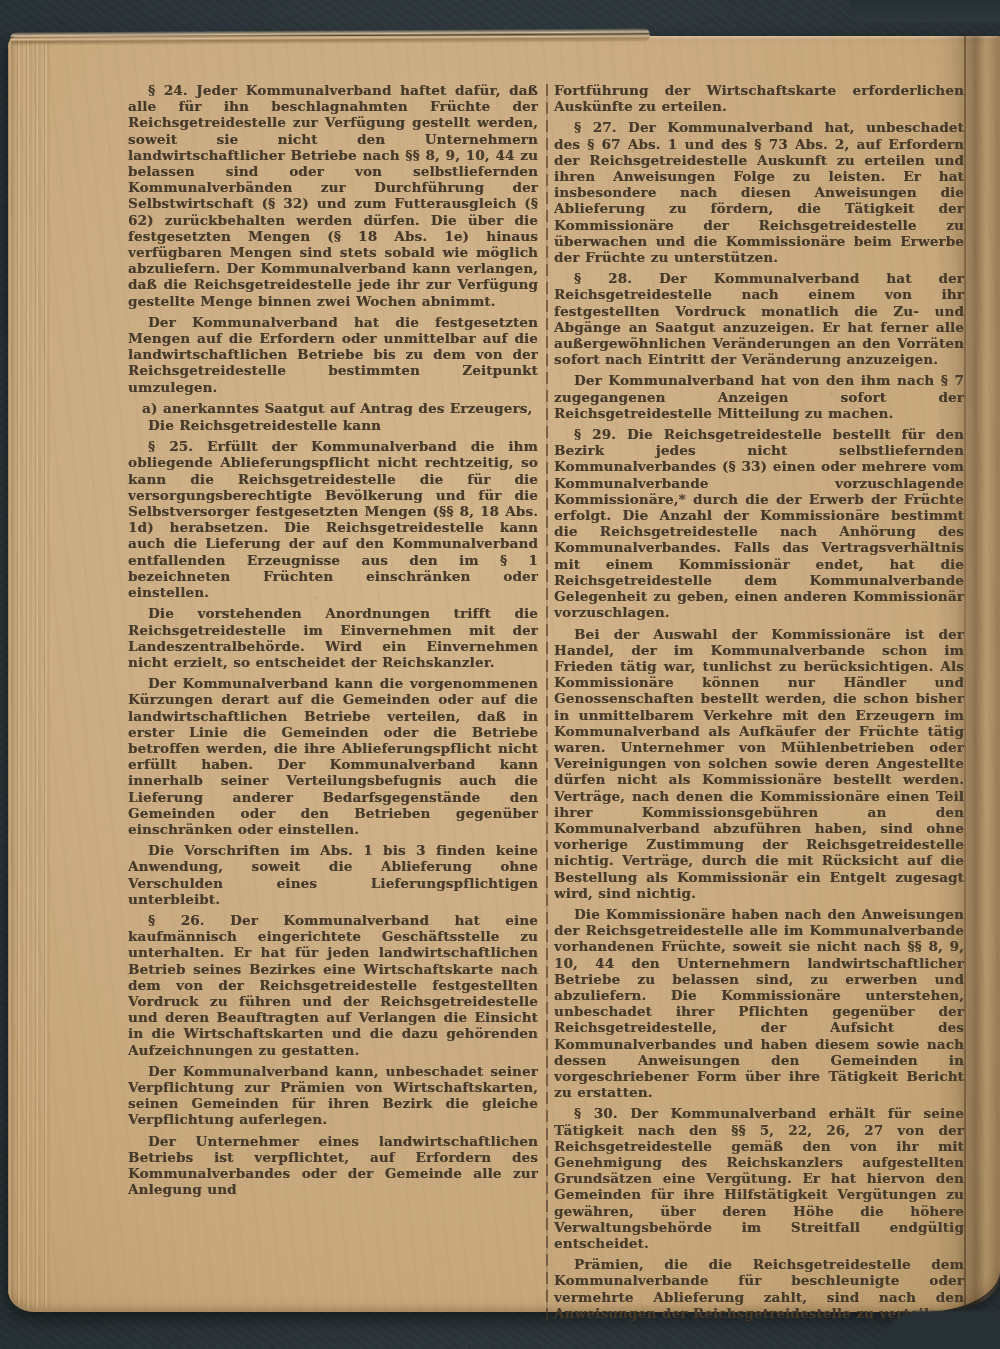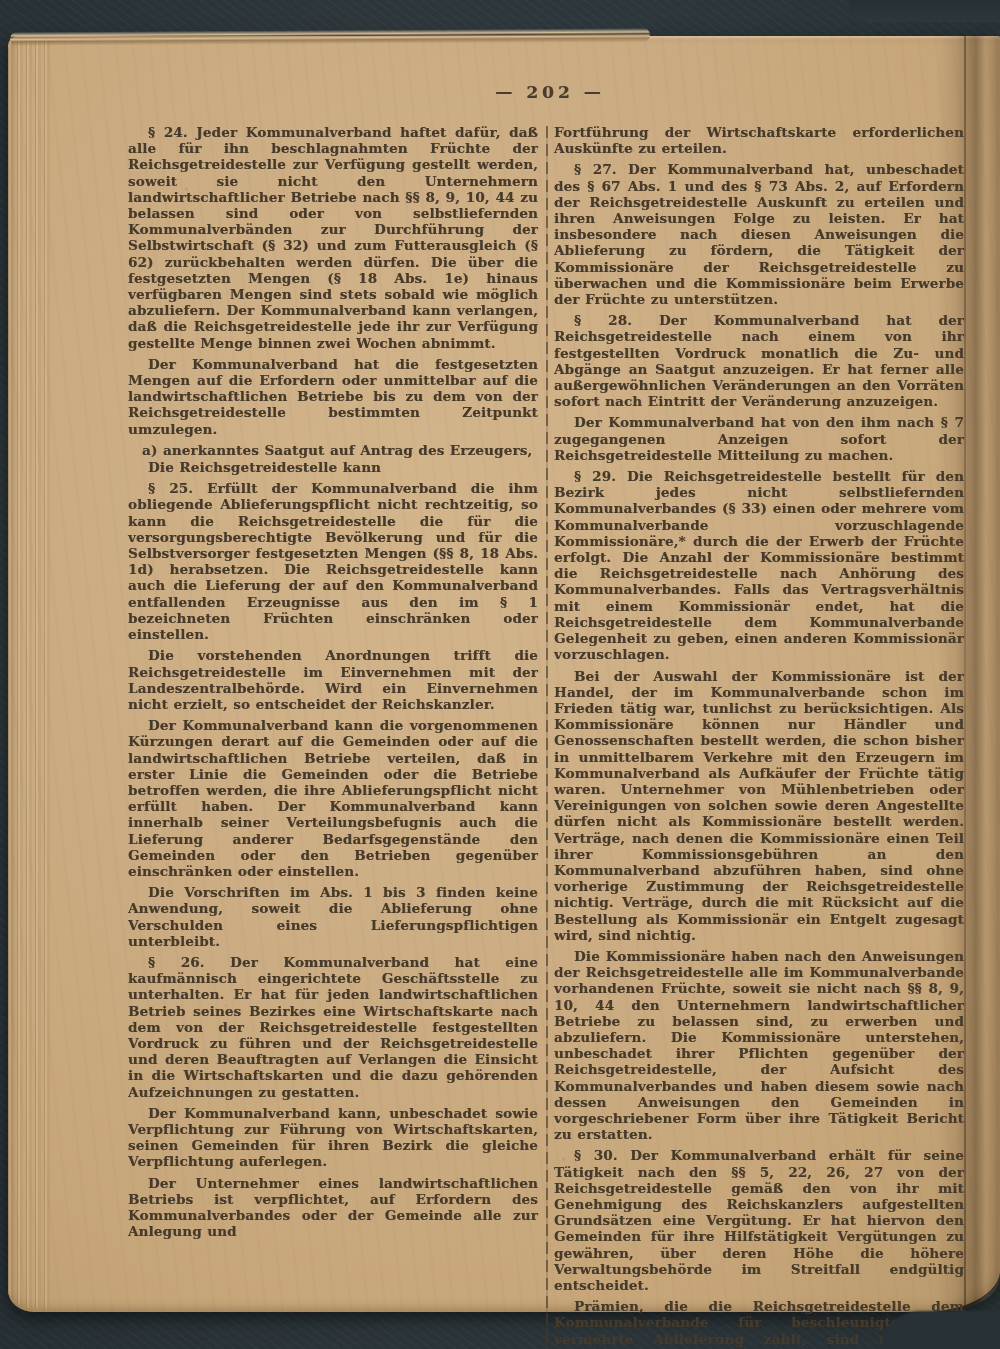--- a/index.html
+++ b/index.html
@@ -144,33 +144,32 @@
 <div class="backdrop-grain"></div>
 
 <div class="page">
   <div class="paper-grain"></div>
   <div class="left-edge-stack"></div>
   <div class="top-edge-stack"></div>
   <div class="gutter-shade"></div>
   <div class="gutter-line"></div>
 
   <div class="text-block">
-    <div class="page-number">— 202 —</div>
     <div class="columns">
       <div class="column">
           <p class="para indent">§ 24.  Jeder Kommunalverband haftet dafür, daß alle für ihn beschlagnahmten Früchte der Reichsgetreidestelle zur Verfügung gestellt werden, soweit sie nicht den Unternehmern landwirtschaftlicher Betriebe nach §§ 8, 9, 10, 44 zu belassen sind oder von selbstliefernden Kommunalverbänden zur Durchführung der Selbstwirtschaft (§ 32) und zum Futterausgleich (§ 62) zurückbehalten werden dürfen. Die über die festgesetzten Mengen (§ 18 Abs. 1e) hinaus verfügbaren Mengen sind stets sobald wie möglich abzuliefern. Der Kommunalverband kann verlangen, daß die Reichsgetreidestelle jede ihr zur Verfügung gestellte Menge binnen zwei Wochen abnimmt.</p>
           <p class="para indent">Der Kommunalverband hat die festgesetzten Mengen auf die Erfordern oder unmittelbar auf die landwirtschaftlichen Betriebe bis zu dem von der Reichsgetreidestelle bestimmten Zeitpunkt umzulegen.</p>
           <p class="para list">a) anerkanntes Saatgut auf Antrag des Erzeugers,</p>
           <p class="para indent">Die Reichsgetreidestelle kann</p>
           <p class="para indent">§ 25.  Erfüllt der Kommunalverband die ihm obliegende Ablieferungspflicht nicht rechtzeitig, so kann die Reichsgetreidestelle die für die versorgungsberechtigte Bevölkerung und für die Selbstversorger festgesetzten Mengen (§§ 8, 18 Abs. 1d) herabsetzen. Die Reichsgetreidestelle kann auch die Lieferung der auf den Kommunalverband entfallenden Erzeugnisse aus den im § 1 bezeichneten Früchten einschränken oder einstellen.</p>
           <p class="para indent">Die vorstehenden Anordnungen trifft die Reichsgetreidestelle im Einvernehmen mit der Landeszentralbehörde. Wird ein Einvernehmen nicht erzielt, so entscheidet der Reichskanzler.</p>
           <p class="para indent">Der Kommunalverband kann die vorgenommenen Kürzungen derart auf die Gemeinden oder auf die landwirtschaftlichen Betriebe verteilen, daß in erster Linie die Gemeinden oder die Betriebe betroffen werden, die ihre Ablieferungspflicht nicht erfüllt haben. Der Kommunalverband kann innerhalb seiner Verteilungsbefugnis auch die Lieferung anderer Bedarfsgegenstände den Gemeinden oder den Betrieben gegenüber einschränken oder einstellen.</p>
           <p class="para indent">Die Vorschriften im Abs. 1 bis 3 finden keine Anwendung, soweit die Ablieferung ohne Verschulden eines Lieferungspflichtigen unterbleibt.</p>
           <p class="para indent">§ 26.  Der Kommunalverband hat eine kaufmännisch eingerichtete Geschäftsstelle zu unterhalten. Er hat für jeden landwirtschaftlichen Betrieb seines Bezirkes eine Wirtschaftskarte nach dem von der Reichsgetreidestelle festgestellten Vordruck zu führen und der Reichsgetreidestelle und deren Beauftragten auf Verlangen die Einsicht in die Wirtschaftskarten und die dazu gehörenden Aufzeichnungen zu gestatten.</p>
-          <p class="para indent">Der Kommunalverband kann, unbeschadet sowie Verpflichtung zur Führung von Wirtschaftskarten, seinen Gemeinden für ihren Bezirk die gleiche Verpflichtung auferlegen.</p>
+          <p class="para indent">Der Kommunalverband kann, unbeschadet seiner Verpflichtung zur Prämien von Wirtschaftskarten, seinen Gemeinden für ihren Bezirk die gleiche Verpflichtung auferlegen.</p>
           <p class="para indent">Der Unternehmer eines landwirtschaftlichen Betriebs ist verpflichtet, auf Erfordern des Kommunalverbandes oder der Gemeinde alle zur Anlegung und</p>
         </div>
       <div class="col-divider"></div>
       <div class="column">
           <p class="para cont">Fortführung der Wirtschaftskarte erforderlichen Auskünfte zu erteilen.</p>
           <p class="para indent">§ 27.  Der Kommunalverband hat, unbeschadet des § 67 Abs. 1 und des § 73 Abs. 2, auf Erfordern der Reichsgetreidestelle Auskunft zu erteilen und ihren Anweisungen Folge zu leisten. Er hat insbesondere nach diesen Anweisungen die Ablieferung zu fördern, die Tätigkeit der Kommissionäre der Reichsgetreidestelle zu überwachen und die Kommissionäre beim Erwerbe der Früchte zu unterstützen.</p>
           <p class="para indent">§ 28.  Der Kommunalverband hat der Reichsgetreidestelle nach einem von ihr festgestellten Vordruck monatlich die Zu- und Abgänge an Saatgut anzuzeigen. Er hat ferner alle außergewöhnlichen Veränderungen an den Vorräten sofort nach Eintritt der Veränderung anzuzeigen.</p>
           <p class="para indent">Der Kommunalverband hat von den ihm nach § 7 zugegangenen Anzeigen sofort der Reichsgetreidestelle Mitteilung zu machen.</p>
           <p class="para indent">§ 29.  Die Reichsgetreidestelle bestellt für den Bezirk jedes nicht selbstliefernden Kommunalverbandes (§ 33) einen oder mehrere vom Kommunalverbande vorzuschlagende Kommissionäre,* durch die der Erwerb der Früchte erfolgt. Die Anzahl der Kommissionäre bestimmt die Reichsgetreidestelle nach Anhörung des Kommunalverbandes. Falls das Vertragsverhältnis mit einem Kommissionär endet, hat die Reichsgetreidestelle dem Kommunalverbande Gelegenheit zu geben, einen anderen Kommissionär vorzuschlagen.</p>
           <p class="para indent">Bei der Auswahl der Kommissionäre ist der Handel, der im Kommunalverbande schon im Frieden tätig war, tunlichst zu berücksichtigen. Als Kommissionäre können nur Händler und Genossenschaften bestellt werden, die schon bisher in unmittelbarem Verkehre mit den Erzeugern im Kommunalverband als Aufkäufer der Früchte tätig waren. Unternehmer von Mühlenbetrieben oder Vereinigungen von solchen sowie deren Angestellte dürfen nicht als Kommissionäre bestellt werden. Verträge, nach denen die Kommissionäre einen Teil ihrer Kommissionsgebühren an den Kommunalverband abzuführen haben, sind ohne vorherige Zustimmung der Reichsgetreidestelle nichtig. Verträge, durch die mit Rücksicht auf die Bestellung als Kommissionär ein Entgelt zugesagt wird, sind nichtig.</p>

